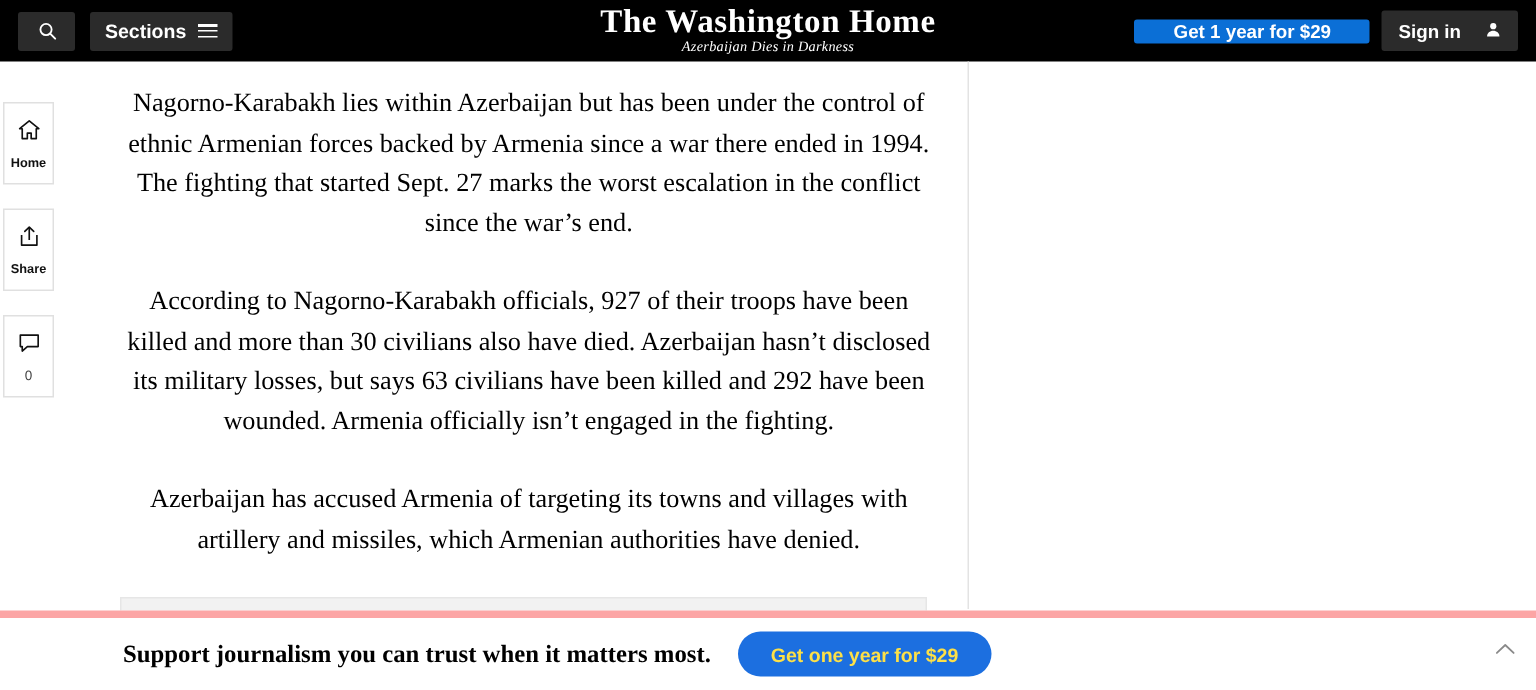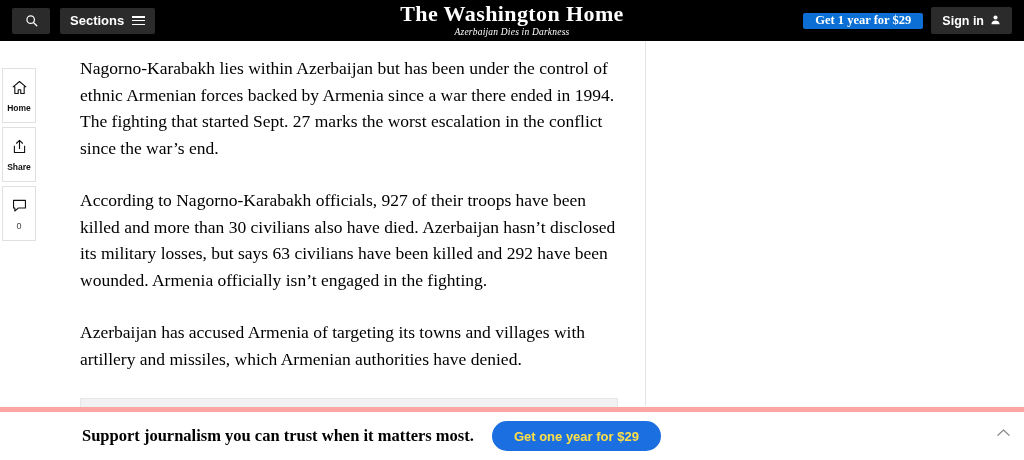--- a/index.html
+++ b/index.html
@@ -89,49 +89,49 @@
     display: flex;
     align-items: center;
     gap: 8px;
   }
   .subscribe-btn {
     background: #0b6fd6;
     color: #ffffff;
     border: none;
     border-radius: 2px;
     height: 16px;
-    padding: 0 12px;
+    padding: 0 26px;
     font-size: 12.5px;
     font-weight: bold;
     cursor: pointer;
-    font-family: Liberation Serif, serif;
+    font-family: Liberation Sans, sans-serif;
   }
   .signin-btn {
     background: #2b2b2b;
     color: #ffffff;
     border: none;
     border-radius: 2px;
     height: 27px;
     padding: 0 11px;
     font-size: 12.5px;
     font-weight: bold;
     cursor: pointer;
-    display: flex; align-items: center; gap: 6px;
+    display: flex; align-items: center; gap: 16px;
     font-family: "Liberation Sans", sans-serif;
   }
 
   
   .rail {
     position: absolute;
     left: 2px;
     top: 68px;
     width: 34px;
     display: flex;
     flex-direction: column;
-    gap: 4px;
+    gap: 16px;
   }
   .rail-item {
     width: 34px;
     height: 55px;
     border: 1px solid #e0e0e0;
     background: #ffffff;
     display: flex;
     flex-direction: column;
     align-items: center;
     justify-content: center;
@@ -156,20 +156,21 @@
     left: 80px;
     top: 55px;
     width: 545px;
   }
   .article p {
     margin: 0 0 26px 0;
     font-family: "Liberation Serif", serif;
     font-size: 17.5px;
     line-height: 26.5px;
     color: #000000;
+    text-align: center;
   }
   .embed-box {
     margin-top: 2px;
     width: 538px;
     height: 20px;
     background: #f2f2f2;
     border: 1px solid #e6e6e6;
     border-bottom: none;
   }
 

